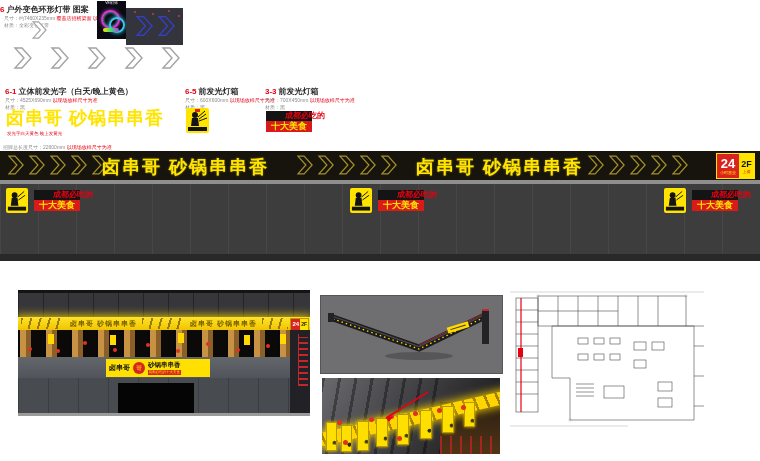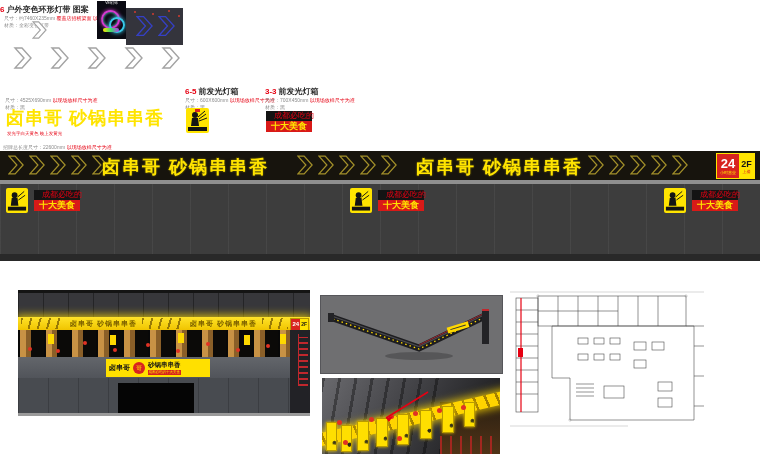--- a/index.html
+++ b/index.html
@@ -26,21 +26,21 @@
   
   .b24{display:flex;border:1px solid #ffe400;height:24px;}
   .p24{width:22px;background:#d8231f;display:flex;flex-direction:column;align-items:center;justify-content:center;}
   .n24{color:#fff;font-weight:bold;font-size:13px;line-height:13px;}
   .s24{color:#ffe400;font-size:4px;line-height:5px;white-space:nowrap;}
   .p2f{width:15px;background:#ffe400;display:flex;flex-direction:column;align-items:center;justify-content:center;}
   .n2f{color:#151515;font-weight:bold;font-size:9px;line-height:10px;}
   .s2f{color:#d8231f;font-size:4px;line-height:5px;white-space:nowrap;}
   
   .food-badge{display:flex;flex-direction:column;}
-  .fb-top{background:#141414;color:#e60012;font-size:8px;font-weight:normal;text-align:right;line-height:10px;white-space:nowrap;padding:0 8px;}
+  .fb-top{background:#141414;color:#e60012;font-size:8px;font-weight:bold;text-align:right;line-height:10px;white-space:nowrap;padding:0 19px;}
   .fb-bot{background:#d91a18;color:#ffe400;font-size:9px;font-weight:bold;text-align:center;line-height:11px;white-space:nowrap;}
   
   .logo-badge{background:#ffe400;border-radius:2px;overflow:hidden;}
   
   #elev-strip{left:0;top:180px;width:760px;height:4px;background:#8f8f8f;}
   #elev{left:0;top:184px;width:760px;height:70px;background:#3d3d3d;
         background-image:repeating-linear-gradient(90deg, rgba(255,255,255,.05) 0 1px, transparent 1px 38px);}
   #elev-base{left:0;top:254px;width:760px;height:7px;background:#292929;}
   
   #render-front{left:18px;top:290px;width:292px;height:126px;background:#141414;overflow:hidden;}
@@ -107,20 +107,23 @@
         <use href="#chevP"></use>
       </svg>
     <svg class="chev" width="20" height="22" viewBox="0 0 18 22">
         <use href="#chevP"></use>
       </svg>
     <svg class="chev" width="20" height="22" viewBox="0 0 18 22">
         <use href="#chevP"></use>
       </svg>
   </div>
 
+  <div class="abs sec-title" style="left:5px;top:86px;">
+    <span class="sec-num">6-1</span><span>立体前发光字（白天/晚上黄色）</span>
+  </div>
   <div class="abs spec" style="left:5px;top:97px;">
     <div><span>尺寸：4525X690mm</span> <span class="red">以现场放样尺寸为准</span></div>
     <div>材质：黑</div>
   </div>
   <div class="abs headline" style="left:6px;top:106px;">卤串哥  砂锅串串香</div>
   <div class="abs note-red" style="left:7px;top:131px;">发光字白天黄色 晚上发黄光</div>
 
   <div class="abs sec-title" style="left:185px;top:86px;">
     <span class="sec-num">6-5</span><span>前发光灯箱</span>
   </div>

